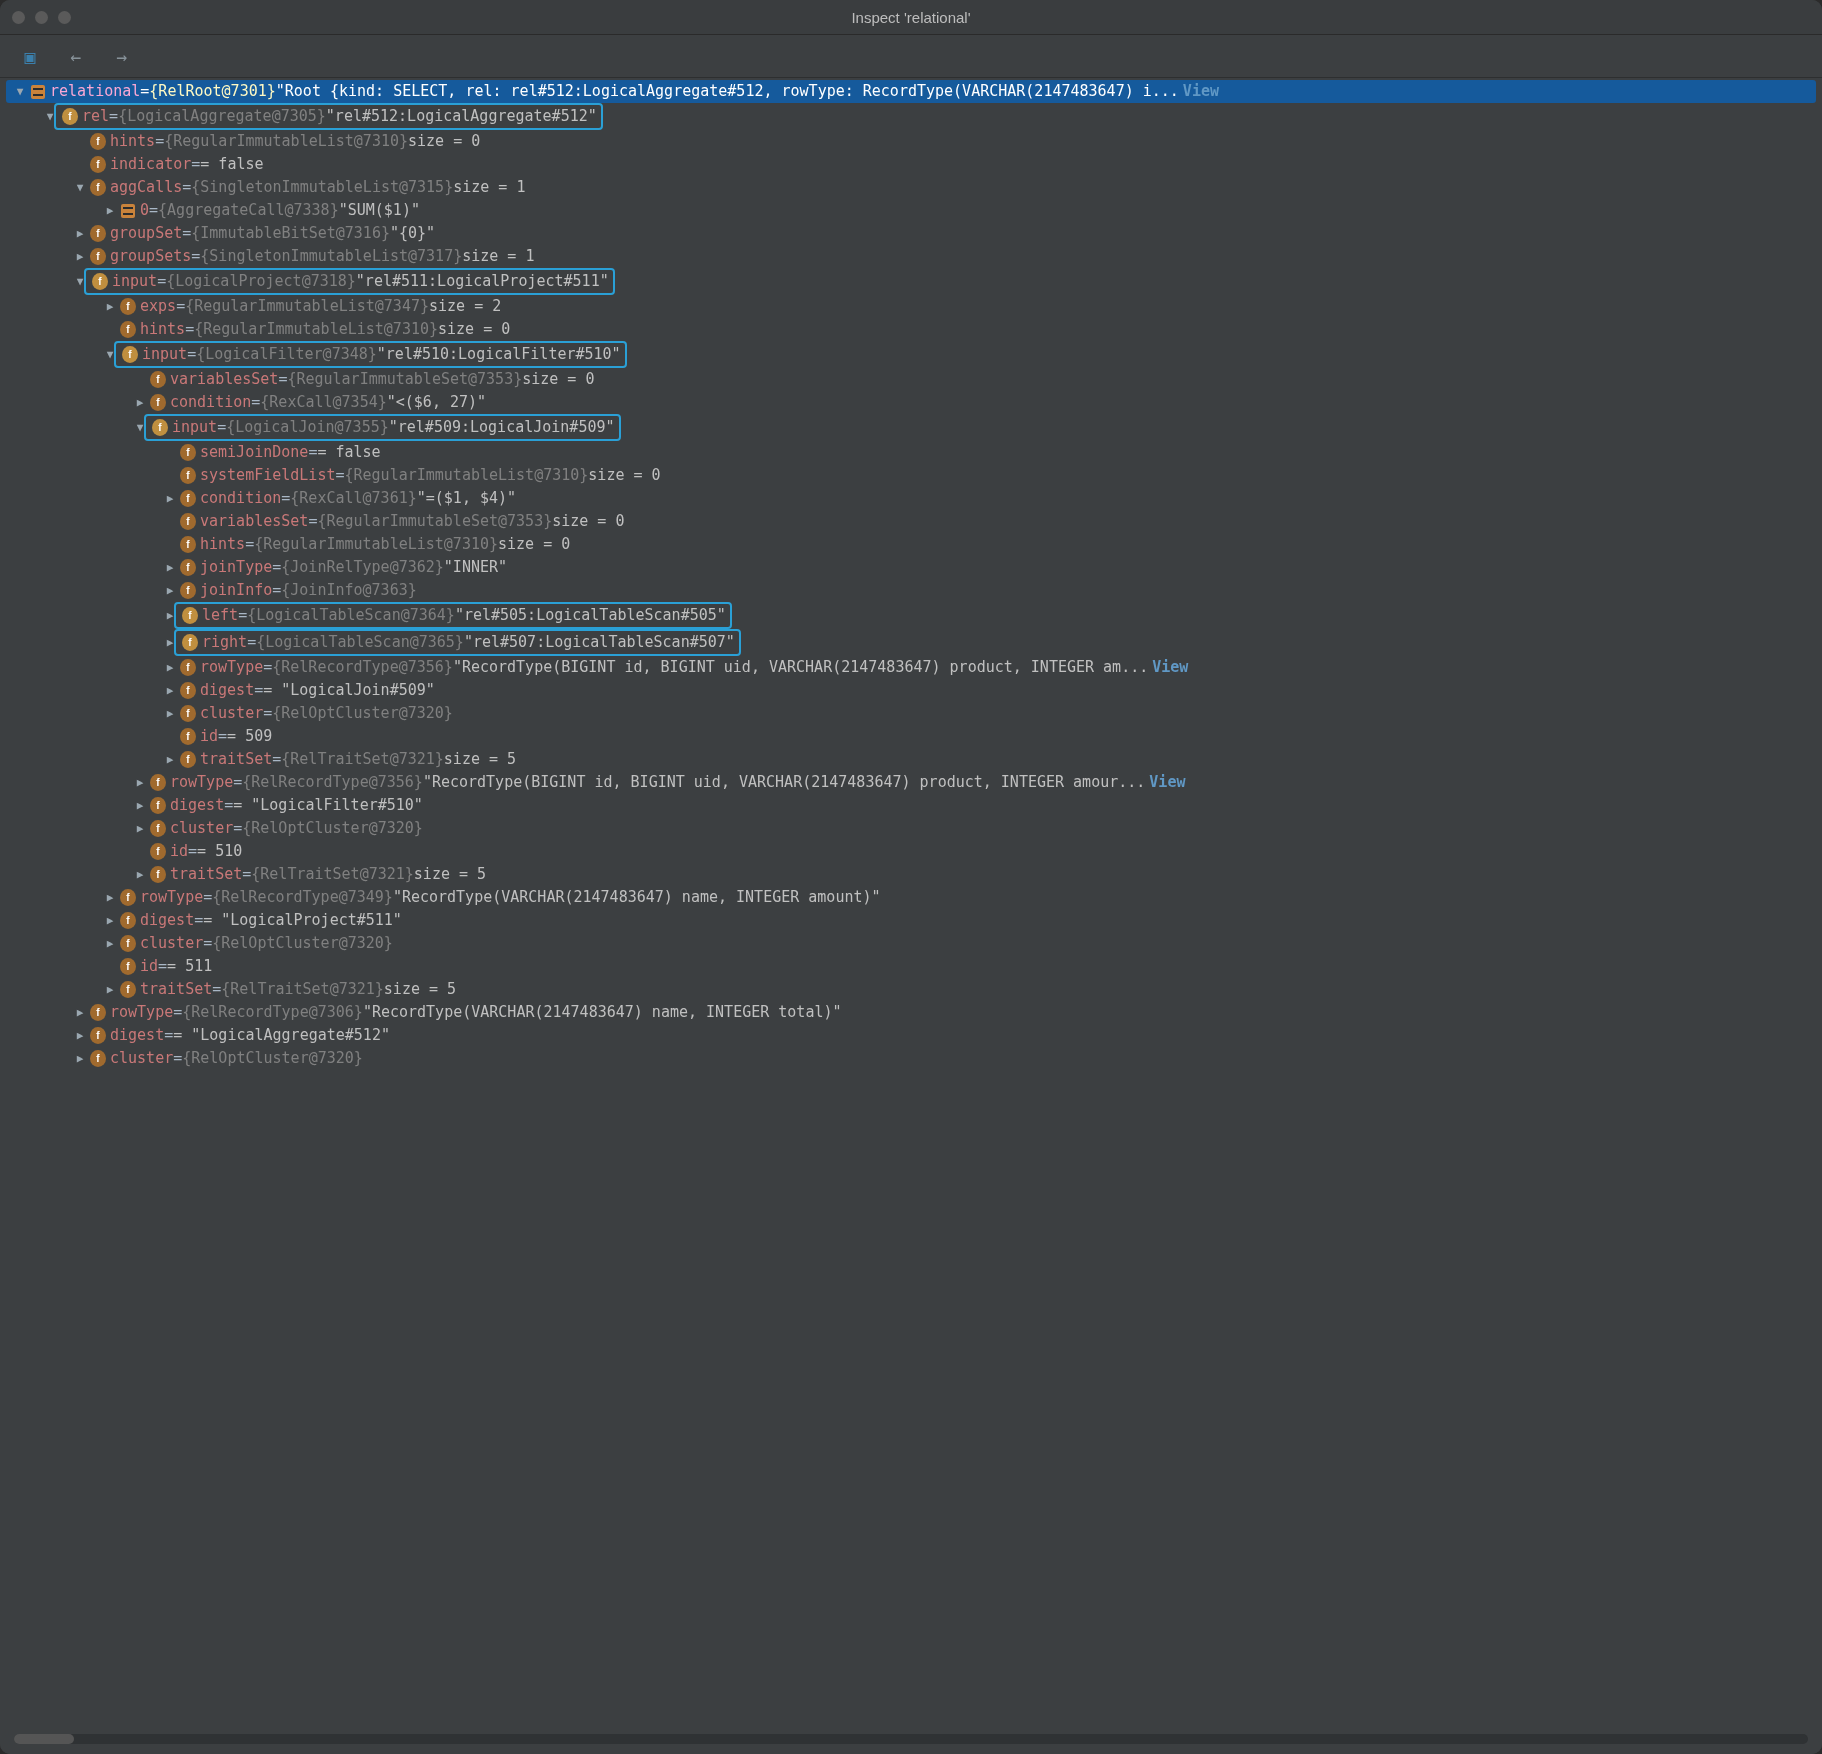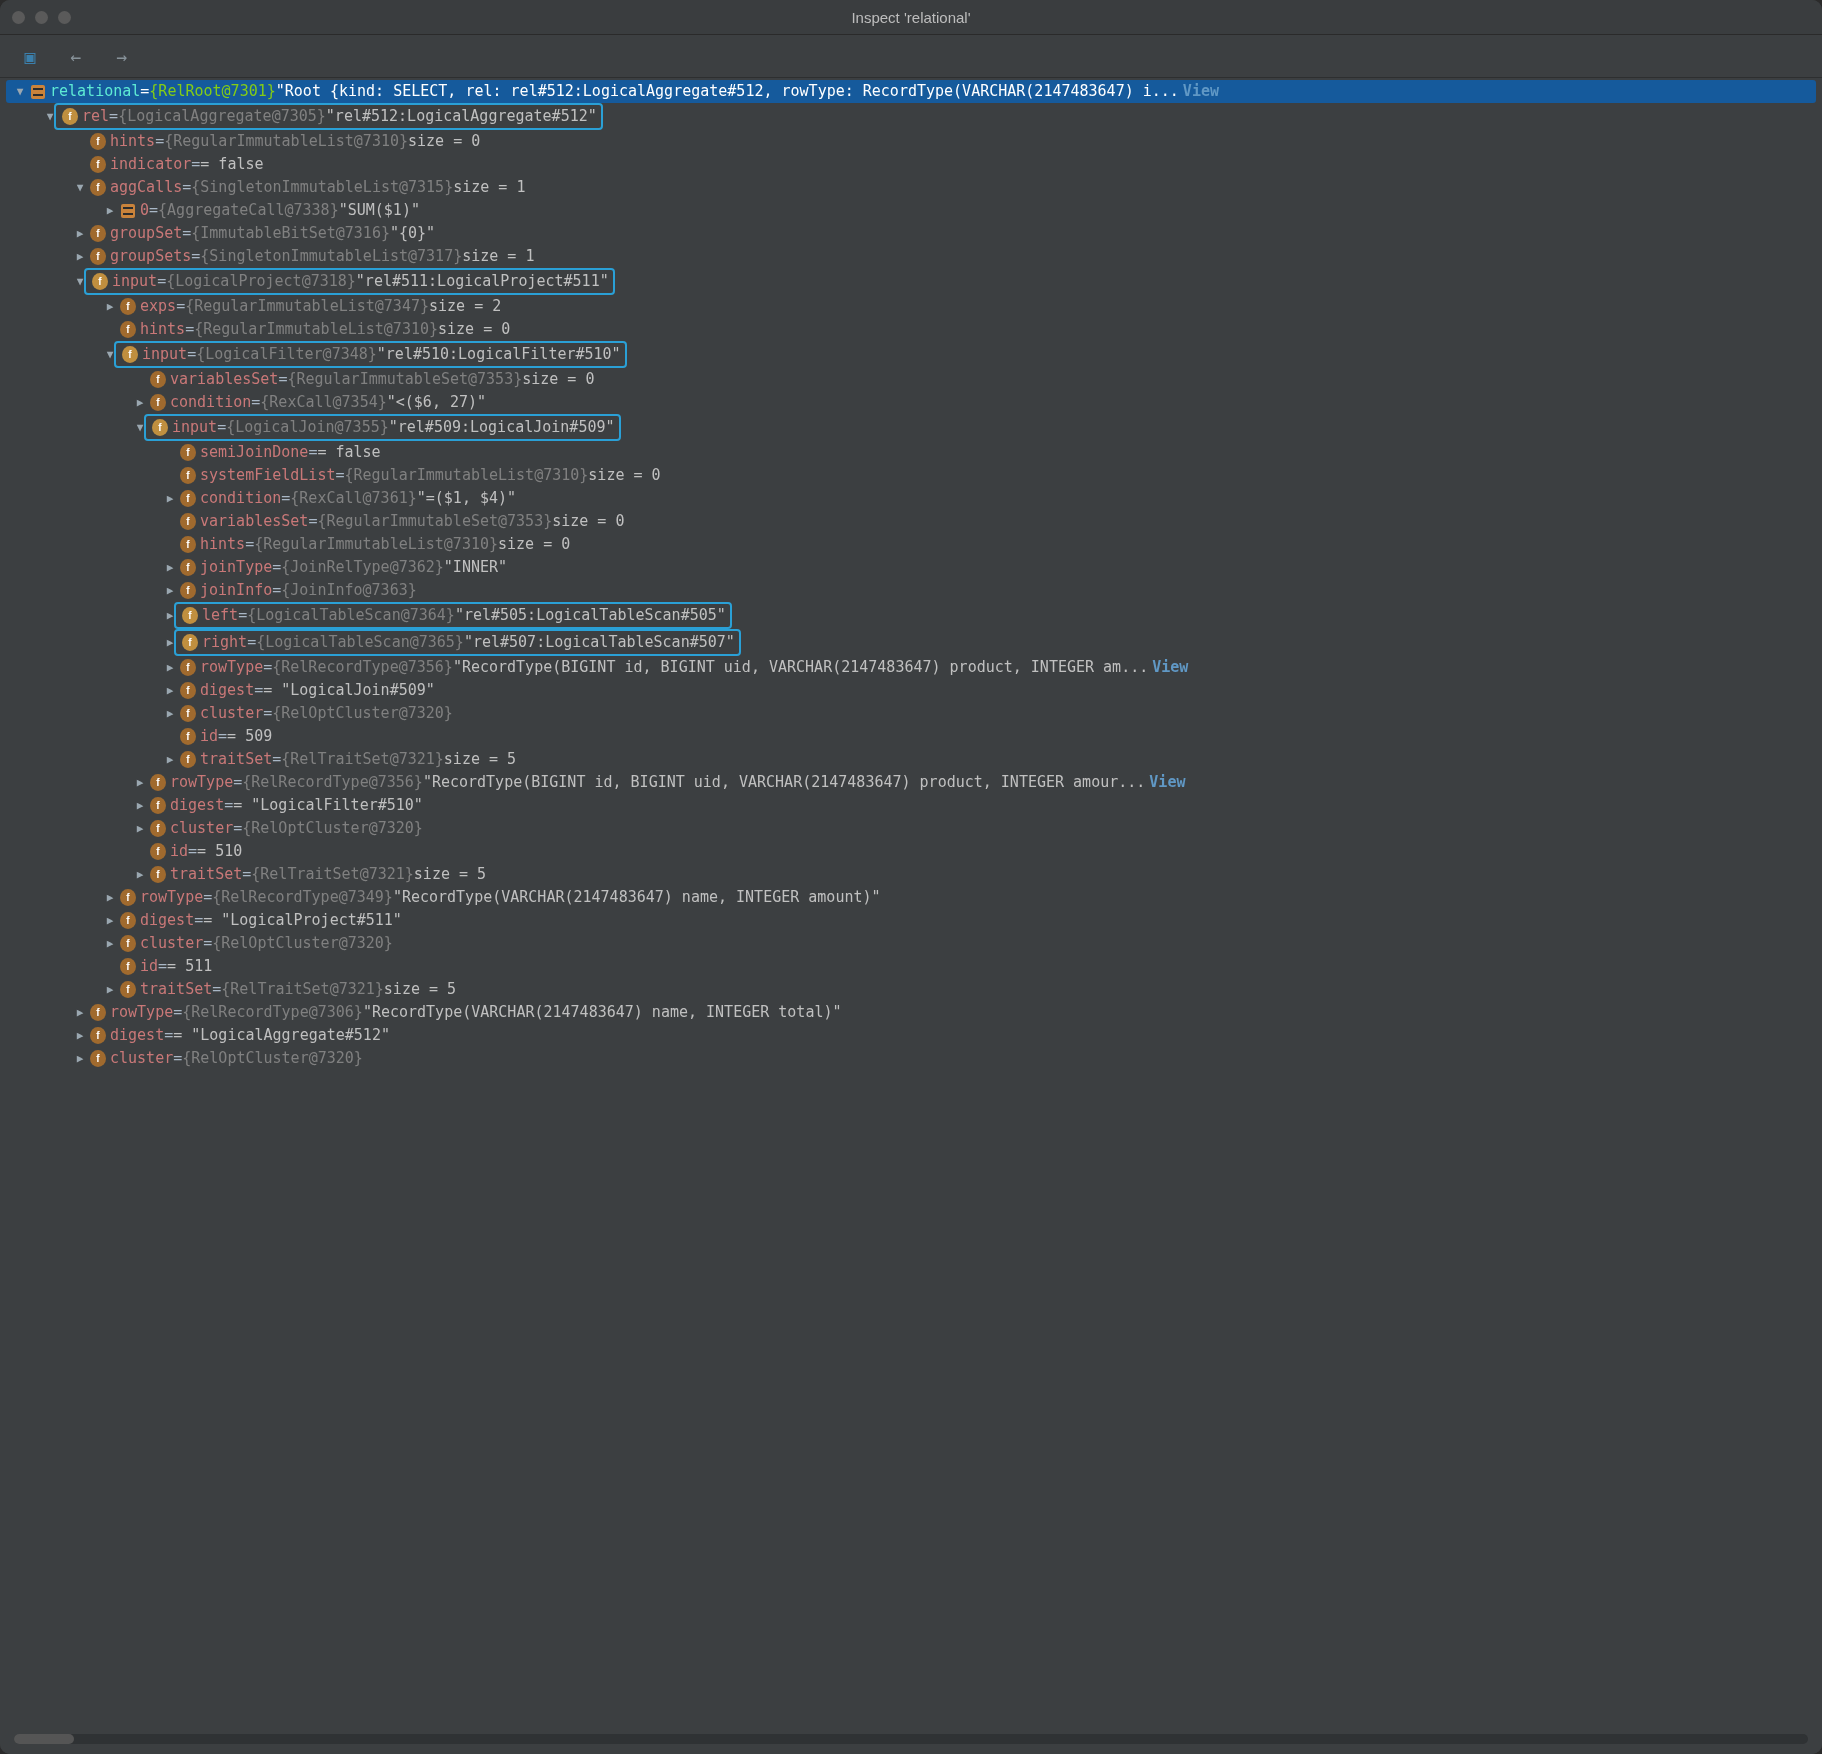--- a/index.html
+++ b/index.html
@@ -124,25 +124,25 @@
     width:8px; height:8px; background:#c9833b; border-radius:50%;
   }
   .icon-p::after { content: "f"; }
   .icon-array {
     width:14px;height:14px;background:#c9833b;border-radius:2px; position:relative;
   }
   .icon-array::before, .icon-array::after { content:""; position:absolute; left:2px; right:2px; height:2px; background:#2b2b2b; }
   .icon-array::before { top:3px; }
   .icon-array::after { bottom:3px; }
   .key-red { color: #c97878; }
-  .key-sel { color: #5eead4; }
+  .key-sel { color: #f9a8d4; }
   .op { color: #a9b7c6; }
   .op-sel { color: #ffffff; }
   .type { color: #808080; }
-  .type-sel { color: #84cc16; }
+  .type-sel { color: #fef9c3; }
   .str { color: #c0c0c0; }
   .view-link { color: #6098c5; cursor: pointer; font-weight: bold; }
   .scrollbar {
     position: fixed;
     bottom: 10px;
     left: 14px;
     right: 14px;
     height: 10px;
     background: #2f3234;
     border-radius: 5px;

